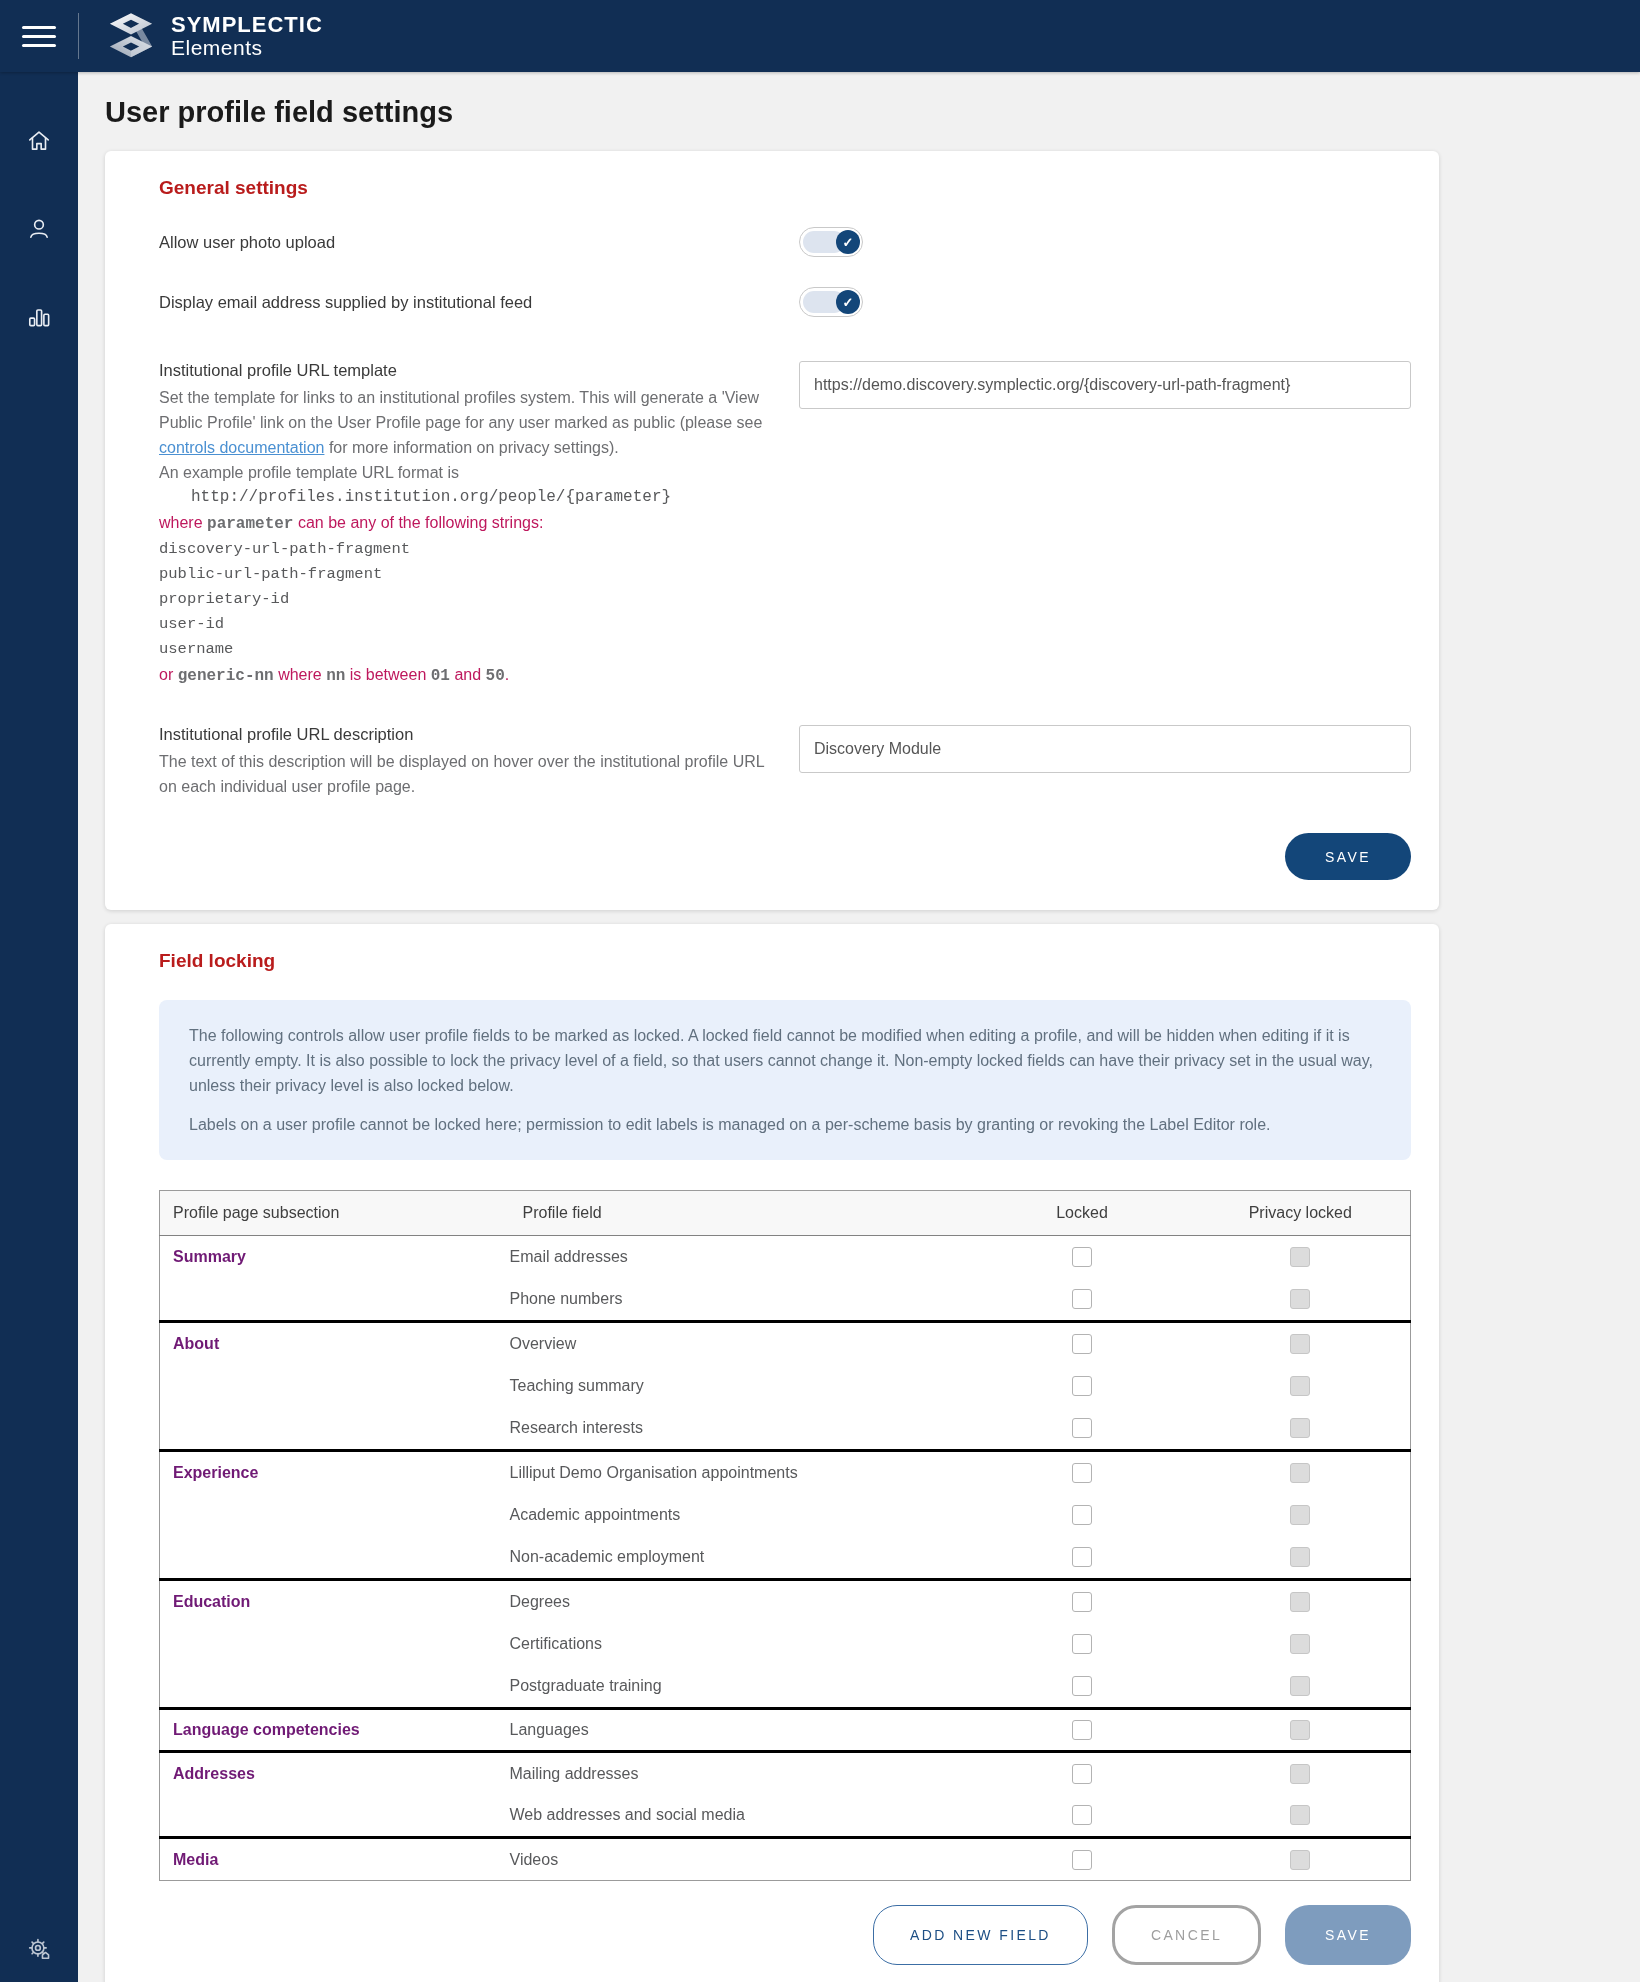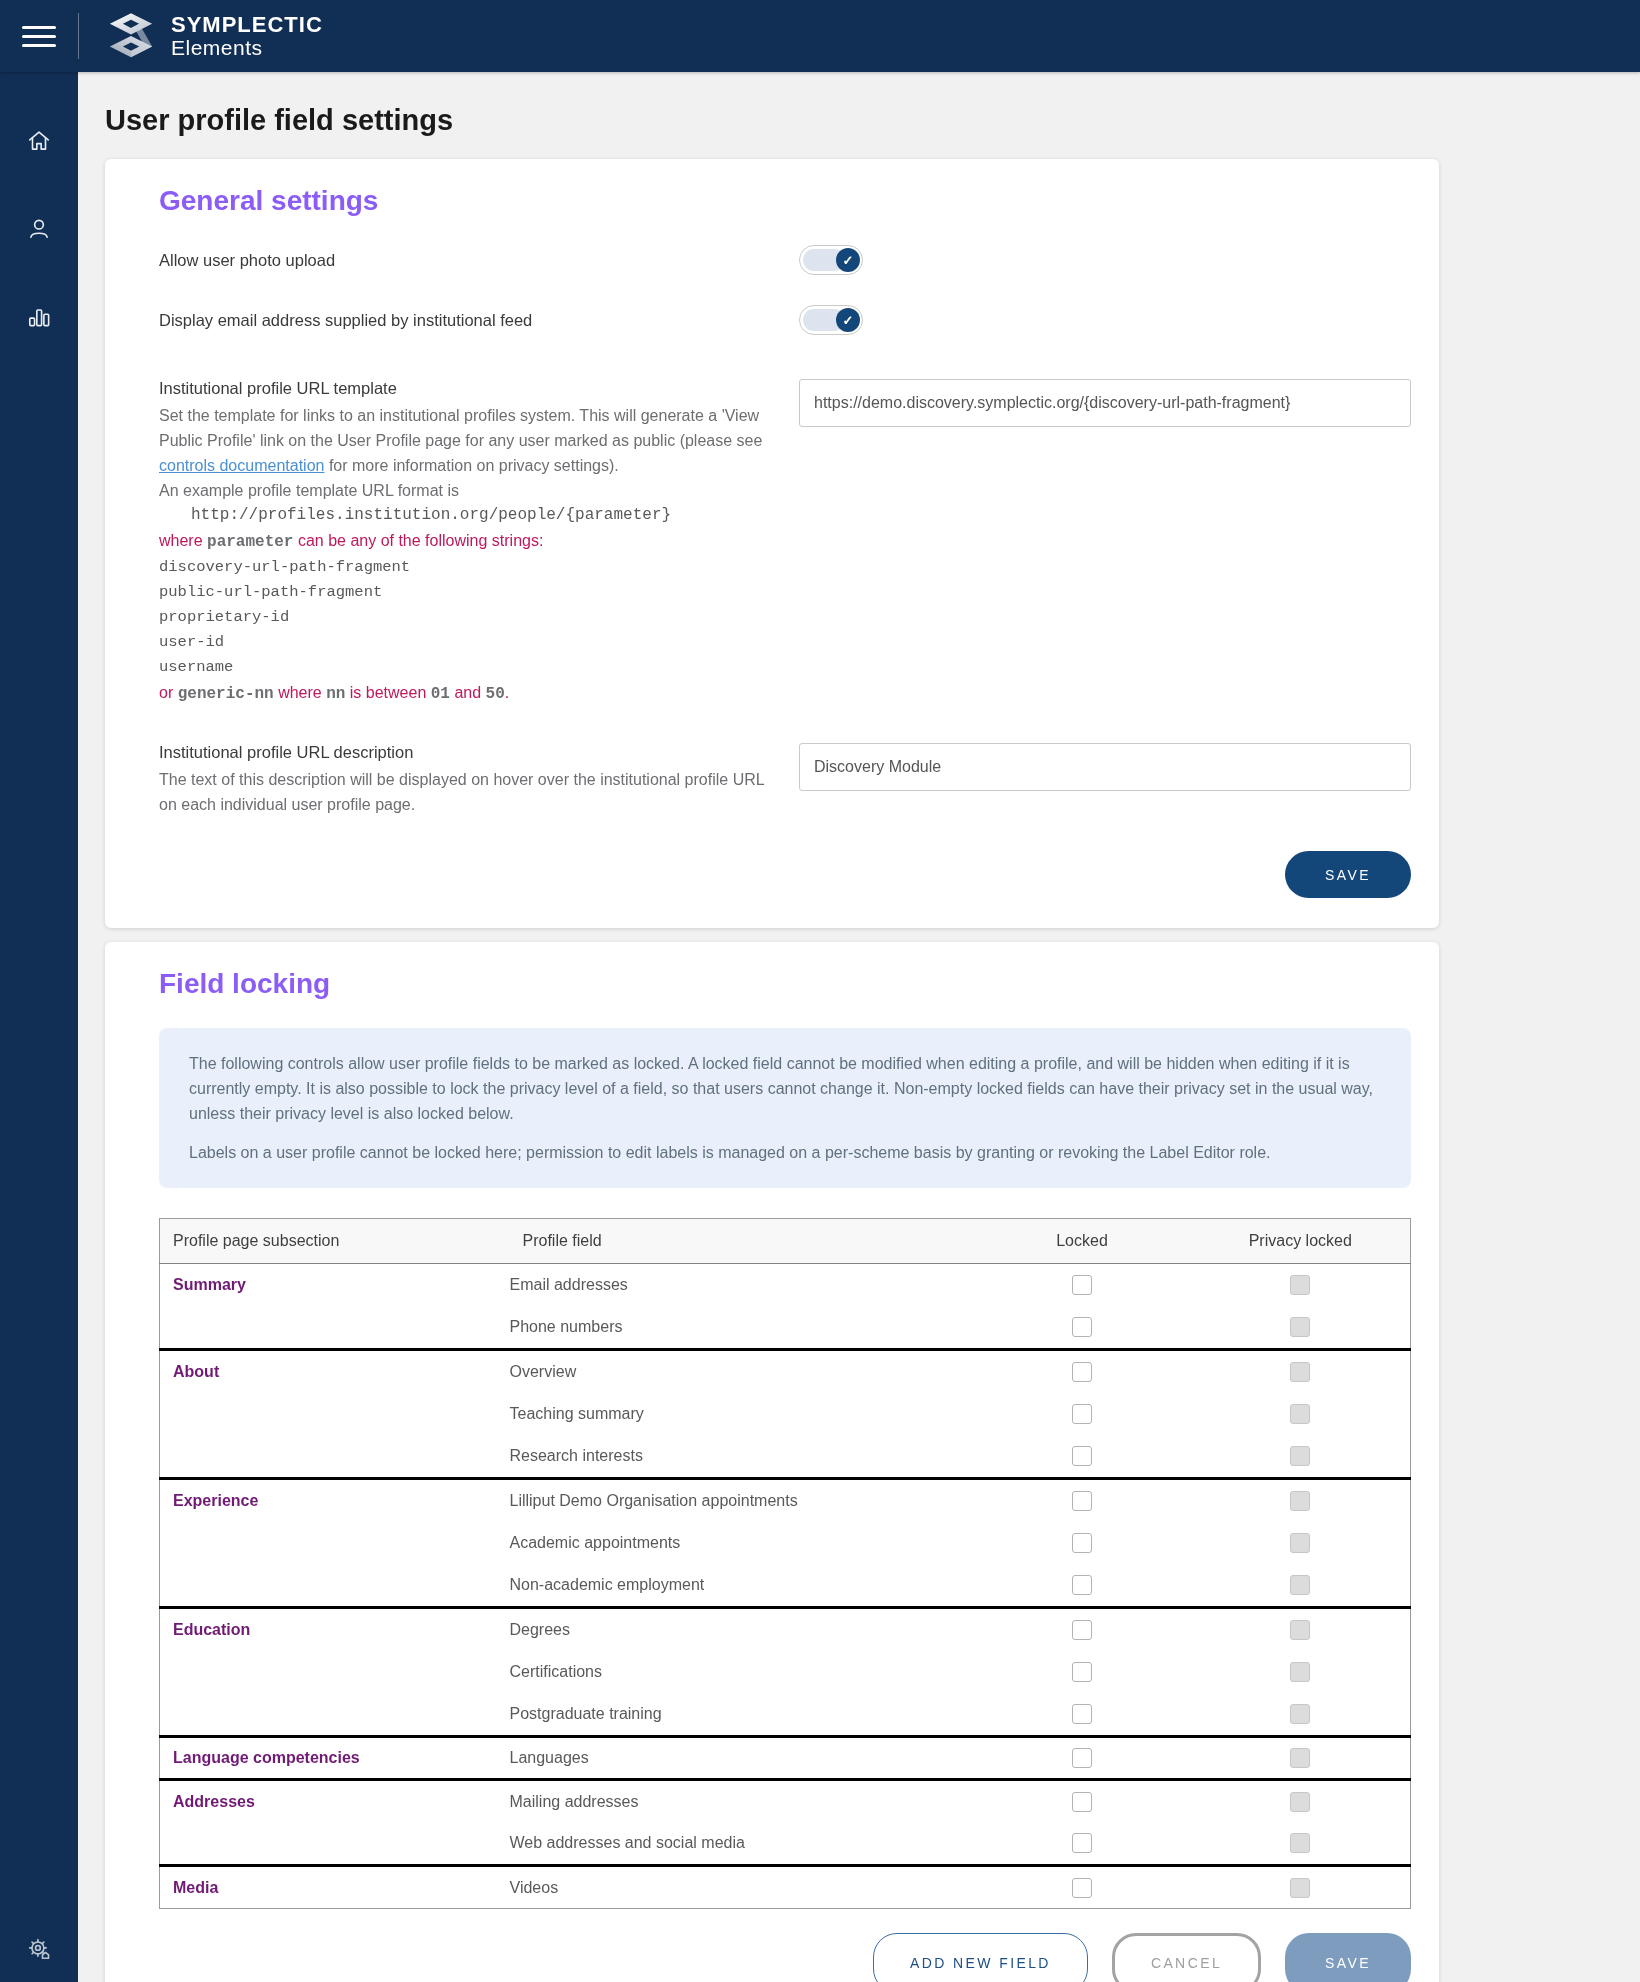--- a/index.html
+++ b/index.html
@@ -31,29 +31,29 @@
     position:absolute; top:72px; left:0; bottom:0; width:78px;
     background:#112e54; display:flex; flex-direction:column; align-items:center;
   }
   .side-icon { margin-top:56px; width:26px; height:26px; display:flex; align-items:center; justify-content:center; cursor:pointer; }
   .side-icon + .side-icon { margin-top:62px; }
   .side-icon svg { stroke:#e9edf3; fill:none; stroke-width:1.5; stroke-linecap:round; stroke-linejoin:round; }
   .side-icon-bottom { position:absolute; bottom:20px; margin:0; opacity:.8; }
 
   
   .main { position:absolute; left:78px; top:72px; right:0; bottom:0; background:#f1f1f1; padding-left:27px; }
-  .page-title { font-size:29px; font-weight:600; color:#1a1a1a; margin-top:32px; margin-bottom:22px; }
+  .page-title { font-size:29px; font-weight:600; color:#1a1a1a; margin-top:24px; margin-bottom:22px; }
 
   .card {
     width:1334px; background:#fff; border-radius:6px;
     box-shadow:0 1px 4px rgba(0,0,0,.14);
     padding:26px 28px 30px 54px;
   }
   .card + .card { margin-top:14px; }
-  .card h2 { font-size:28px; font-weight:700; color:#8b5cf6; margin-bottom:28px; }
+  .card h2 { font-size:19px; font-weight:700; color:#b91c1c; margin-bottom:28px; }
 
   
   .form-row { display:grid; grid-template-columns:640px 1fr; align-items:center; margin-bottom:30px; }
   .form-row.top { align-items:start; margin-bottom:36px; }
   .field-label { font-size:16.5px; color:#3a3a3a; }
   .field-desc { font-size:16px; color:#6d6e71; line-height:25px; margin-top:5px; padding-right:30px; }
   .mono { font-family:"Liberation Mono", monospace; color:#58595b; font-size:15.5px; }
   .code { font-family:"Liberation Mono", monospace; font-weight:700; }
   .example-url { font-family:"Liberation Mono", monospace; color:#58595b; font-size:16px; padding-left:32px; line-height:25px; }
   .param-line { line-height:25px; }

